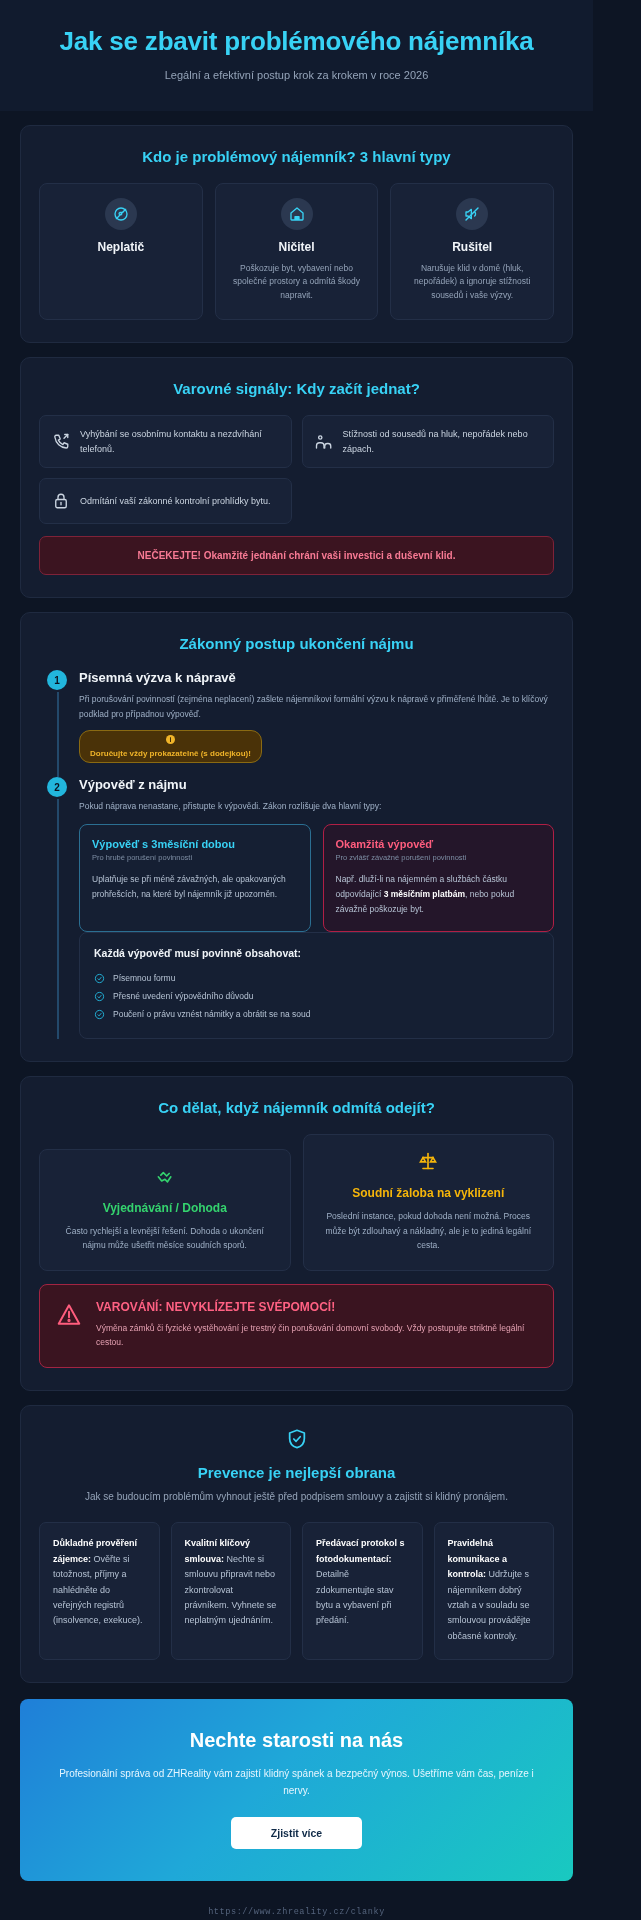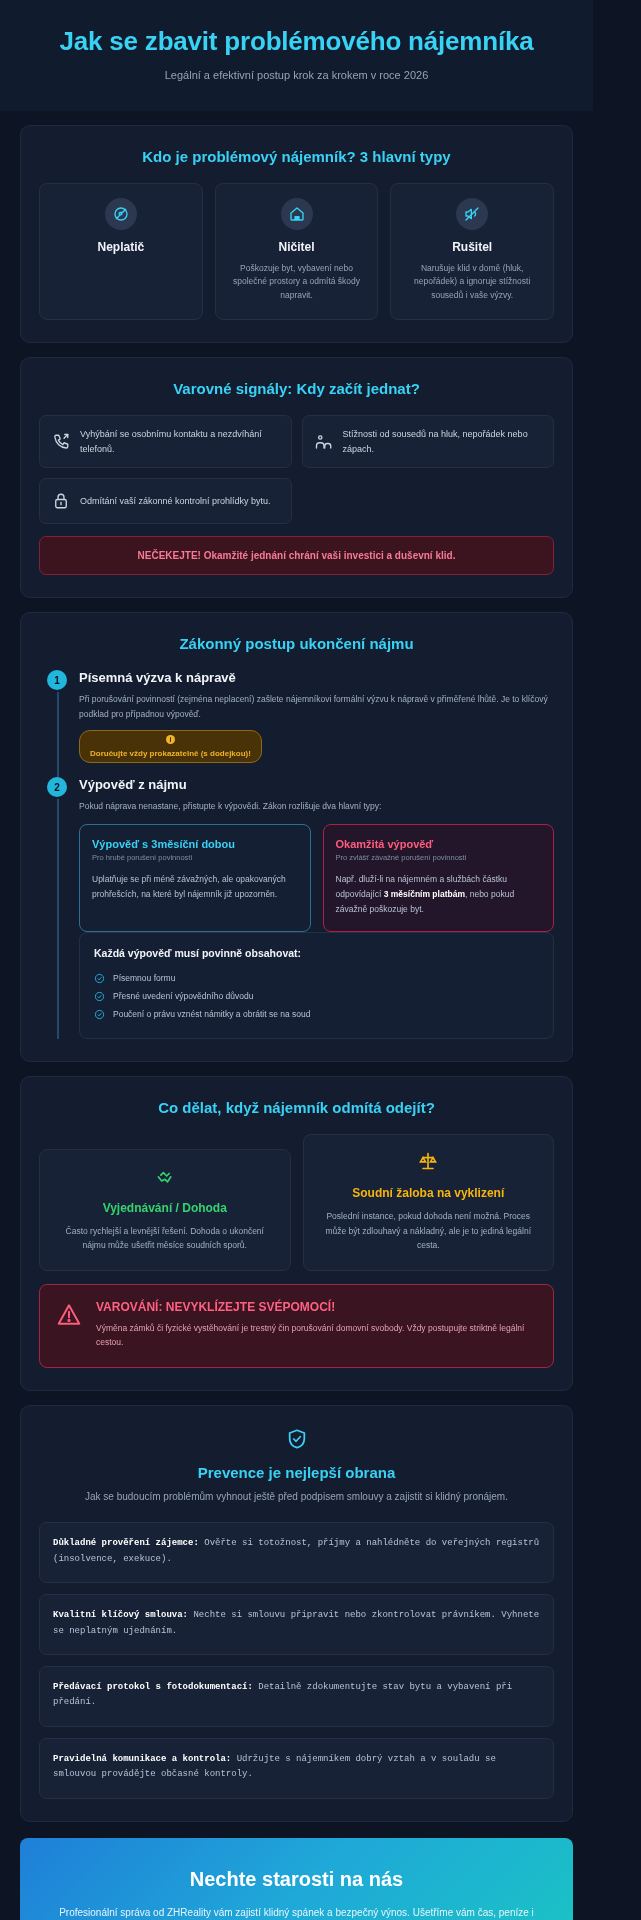--- a/index.html
+++ b/index.html
@@ -200,21 +200,21 @@
   }
   .danger-icon { flex: 0 0 26px; padding-top: 2px; }
   .danger-icon svg { width: 26px; height: 26px; }
   .danger-title { font-size: 12px; font-weight: bold; color: #ff6183; margin-bottom: 7px; }
   .danger-text { font-size: 8.5px; color: #e4a0b1; line-height: 1.68; }
 
   
   .shield-wrap { text-align: center; margin-bottom: 10px; }
   .shield-wrap svg { width: 22px; height: 22px; }
 
-  .prev-grid { display: grid; grid-template-columns: 1fr; gap: 11px; font-family: Liberation Mono, monospace; }
+  .prev-grid { display: grid; grid-template-columns: 1fr 1fr 1fr 1fr; gap: 11px; }
   .prev-card {
     background: #182237;
     border: 1px solid #232f47;
     border-radius: 7px;
     padding: 13px 13px 15px;
     font-size: 9px; color: #b6c3d4; line-height: 1.72;
   }
   .prev-card b { color: #ffffff; }
 
   

